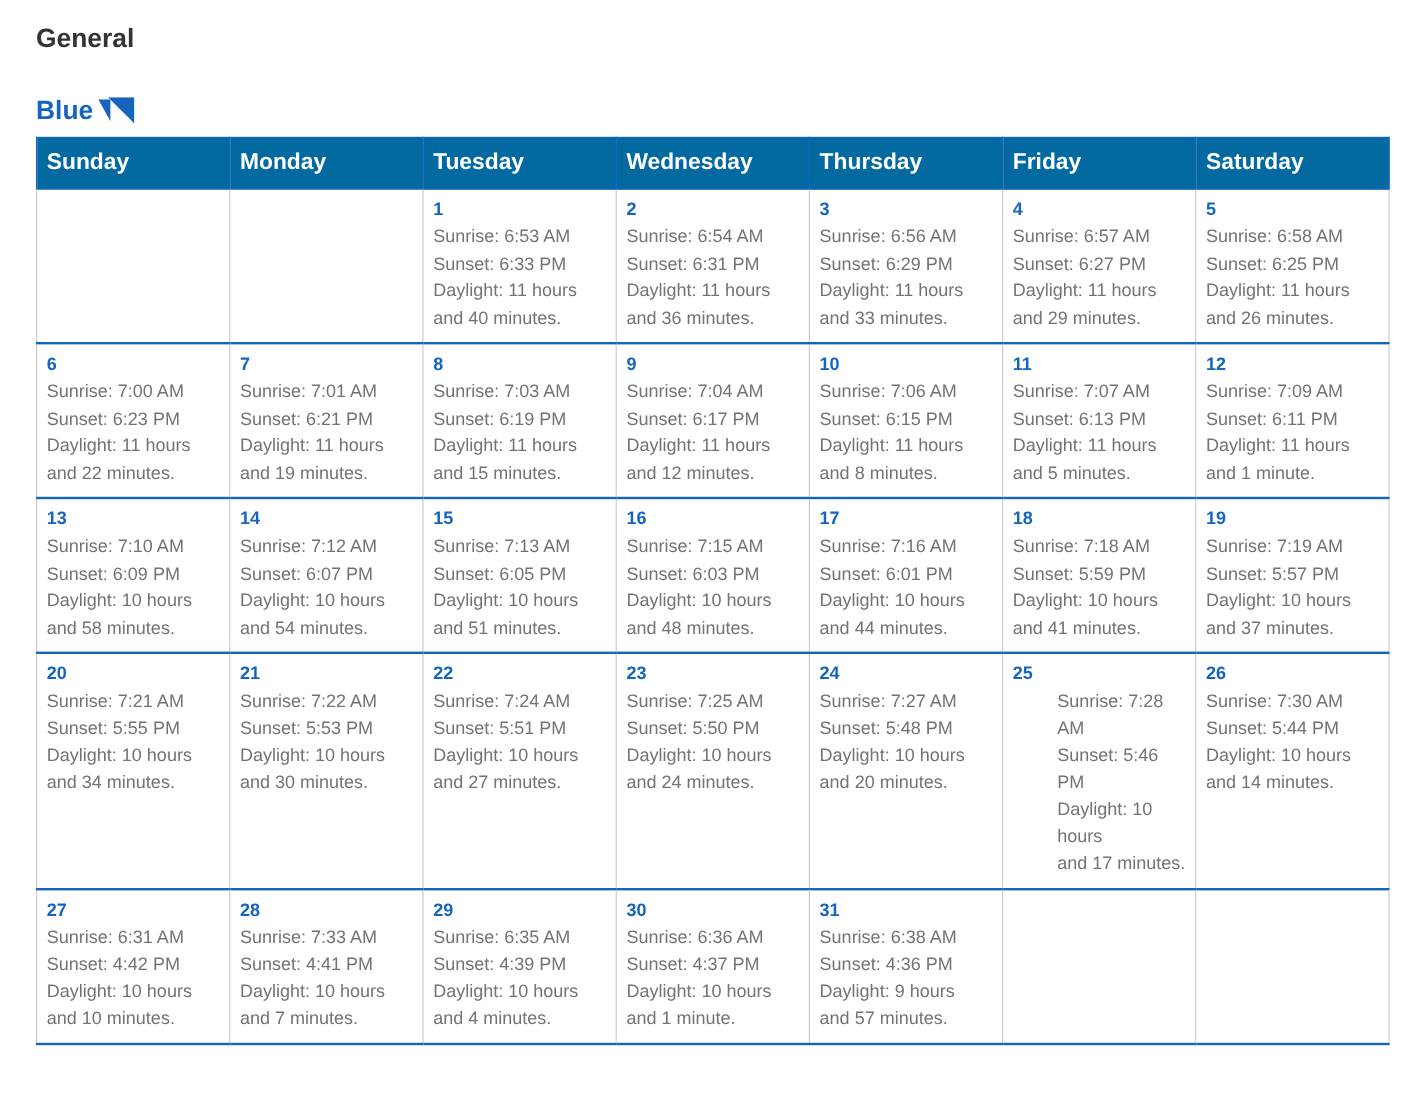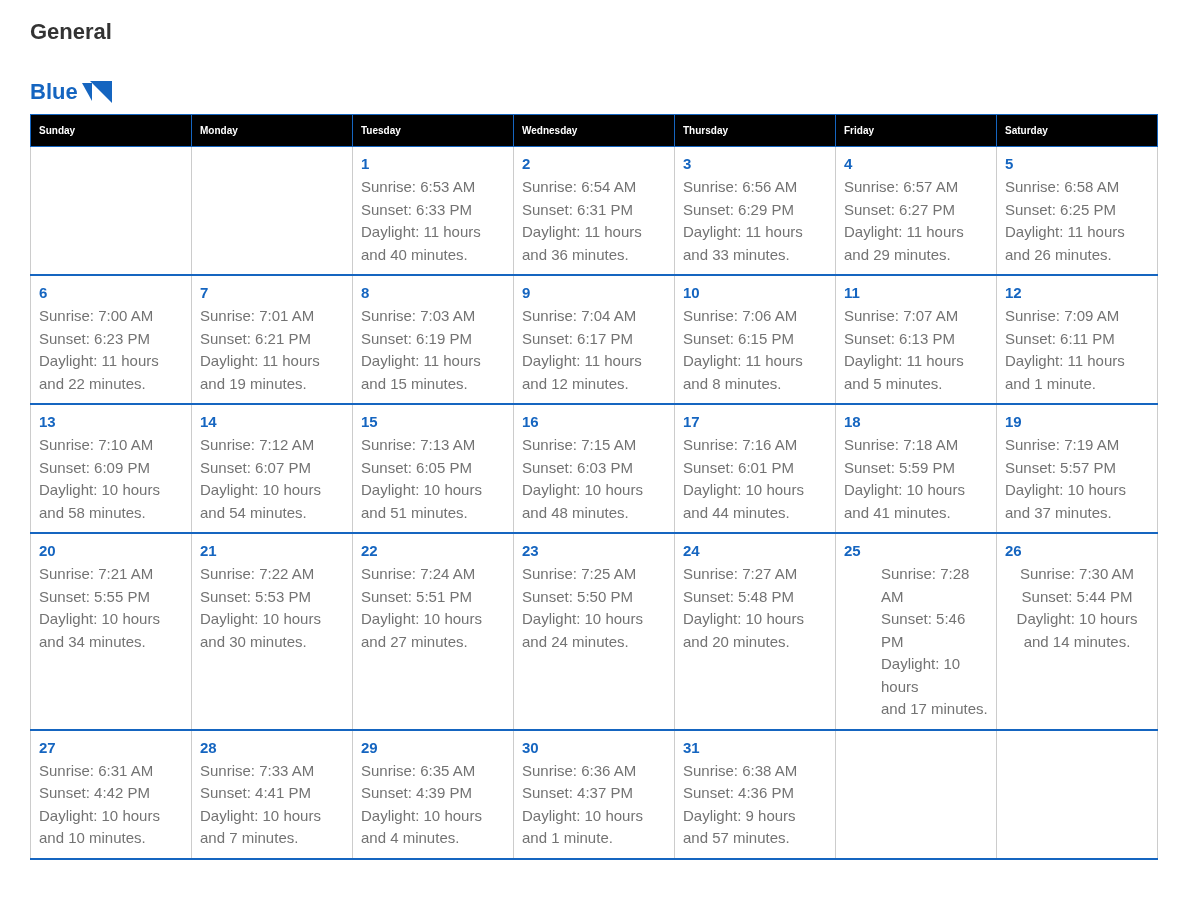--- a/index.html
+++ b/index.html
@@ -44,23 +44,23 @@
       font-size: 18px;
       color: #555;
       margin-top: 4px;
     }
     table {
       width: 100%;
       border-collapse: collapse;
       margin-top: 10px;
     }
     thead tr th {
-      background-color: #000000;
+      background-color: #0369a1;
       color: #fff;
-      font-size: 10px;
+      font-size: 19px;
       font-weight: bold;
       padding: 10px 8px;
       text-align: left;
       border: 1px solid #1565c0;
     }
     tbody tr td {
       vertical-align: top;
       padding: 8px 8px;
       border: 1px solid #ccc;
       border-bottom: 2px solid #1565c0;
@@ -297,21 +297,21 @@
         </td>
         <td>
           <span class="day-number">25</span>
           <div class="day-info" style="white-space: pre-line; margin-left: 37px;">Sunrise: 7:28 AM
 Sunset: 5:46 PM
 Daylight: 10 hours
 and 17 minutes.</div>
         </td>
         <td>
           <span class="day-number">26</span>
-          <div class="day-info" style="white-space: pre-line; text-align: center;">Sunrise: 7:30 AM
+          <div class="day-info" style="white-space: pre-line;">Sunrise: 7:30 AM
 Sunset: 5:44 PM
 Daylight: 10 hours
 and 14 minutes.</div>
         </td>
       </tr>
       <tr>
         <td>
           <span class="day-number">27</span>
           <div class="day-info" style="white-space: pre-line;">Sunrise: 6:31 AM
 Sunset: 4:42 PM

